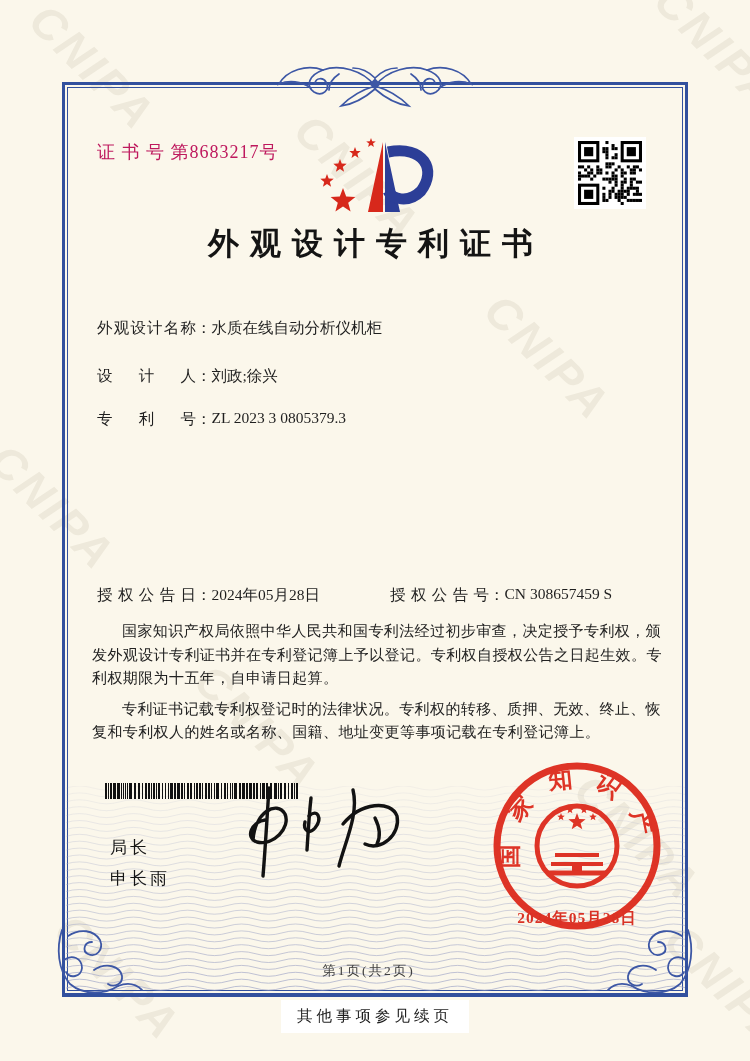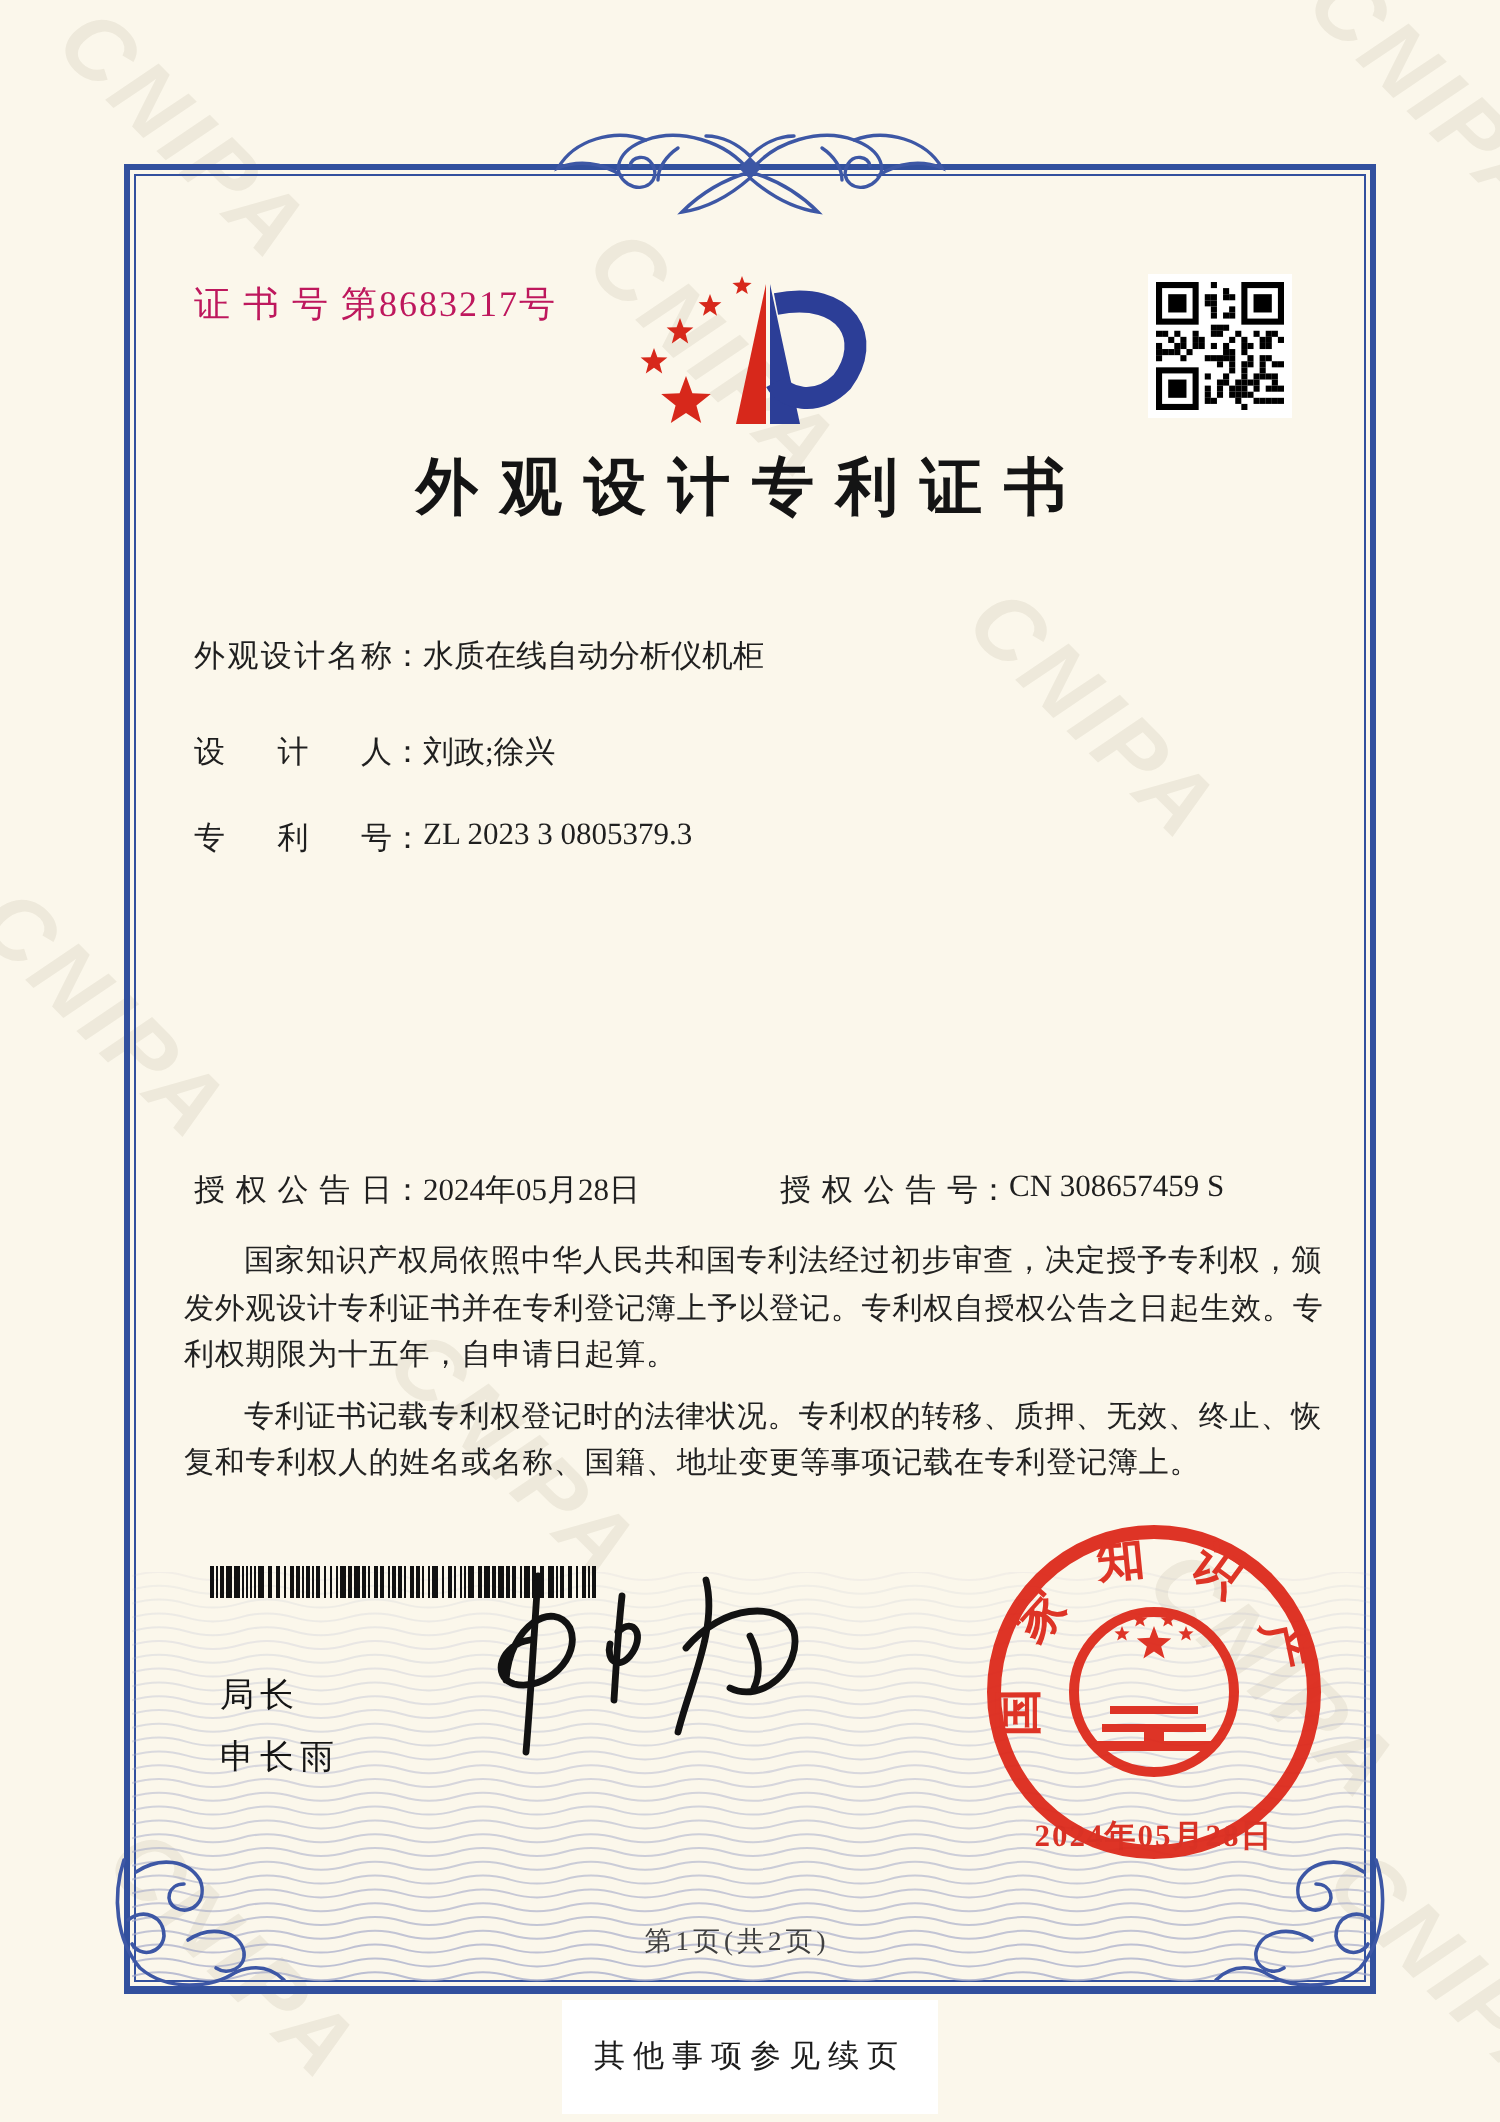--- a/index.html
+++ b/index.html
@@ -42,21 +42,21 @@
   .signer-title{position:absolute;left:110px;top:836px;font-family:"Liberation Sans",sans-serif;
                 font-size:17px;letter-spacing:3px;color:#161616;z-index:4;}
   .signer-name{position:absolute;left:110px;top:867px;font-family:Liberation Mono, monospace;
                font-size:17px;letter-spacing:3px;color:#161616;z-index:4;}
   #signature{position:absolute;left:225px;top:778px;z-index:4;}
   #seal{position:absolute;left:487px;top:760px;z-index:5;}
 
   .page-num{position:absolute;left:0;top:962px;width:737px;text-align:center;font-size:13.5px;
             letter-spacing:2px;color:#404040;z-index:4;}
   .cont-note{position:absolute;left:50%;transform:translateX(-50%);top:1000px;background:#fff;
-             padding:18px 16px;font-size:15.5px;letter-spacing:4px;color:#1c1c1c;z-index:4;white-space:nowrap;}
+             padding:6px 16px;font-size:15.5px;letter-spacing:4px;color:#1c1c1c;z-index:4;white-space:nowrap;}
 </style>
 </head>
 <body>
 
 <div class="page">
 
   <div id="wm-layer">
       <div class="wm" style="left: 15px; top: 40px;">CNIPA</div>
       <div class="wm" style="left: 280px; top: 150px;">CNIPA</div>
       <div class="wm" style="left: 640px; top: 20px;">CNIPA</div>

